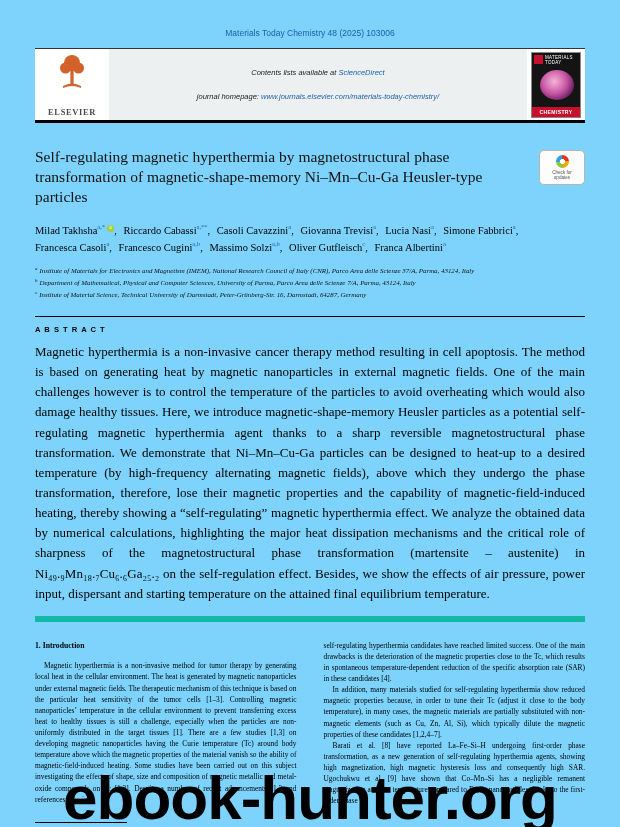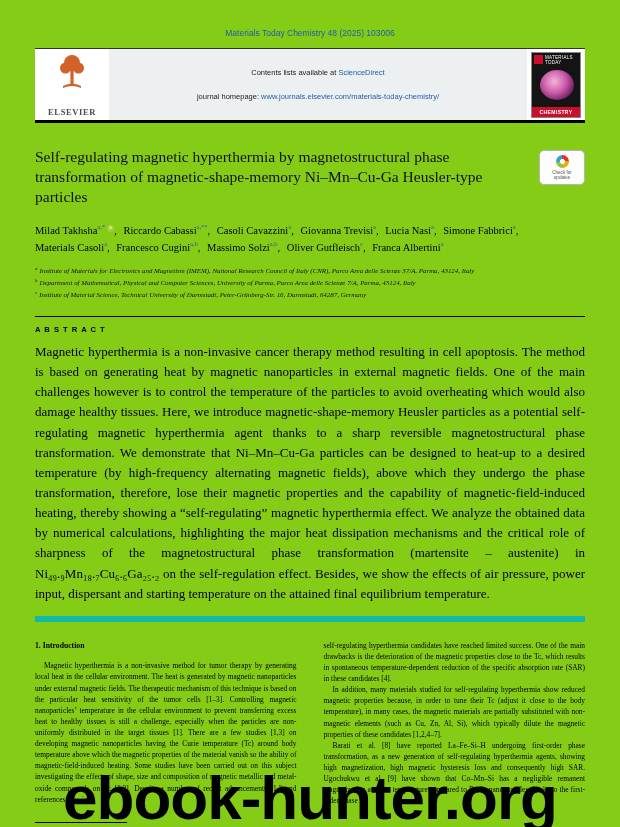--- a/index.html
+++ b/index.html
@@ -1,28 +1,28 @@
 <!DOCTYPE html>
 <html><head>
 <meta charset="utf-8">
 <style>
   * { box-sizing: border-box; margin: 0; padding: 0; }
   body { background: #ffffff; font-family: "Liberation Serif", serif; }
-  .page { position: relative; width: 620px; height: 827px; background: #84cc16; overflow: hidden; color: #000; }
+  .page { position: relative; width: 620px; height: 827px; background: #7dd3fc; overflow: hidden; color: #000; }
   .content { padding: 0 35px; }
 
   .top-citation { padding-top: 28px; text-align: center; font-family: "Liberation Sans", sans-serif;
     font-size: 8.5px; color: #1f5fa9; }
 
   
   .journal-header { display: flex; margin-top: 10px; border-top: 1px solid #333; background: #ecf0f1; height: 72px; }
   .logo-cell { width: 74px; background: #fff; display: flex; flex-direction: column; align-items: center;
     justify-content: space-between; padding: 4px 0 3px; }
   .elsevier-text { font-family: "Liberation Serif", serif; font-weight: bold; font-size: 8.5px; letter-spacing: 0.6px; color: #4a4a4a; }
-  .header-center { flex: 1; display: flex; flex-direction: column; align-items: center; justify-content: center; gap: 15px; }
+  .header-center { flex: 1; display: flex; flex-direction: column; align-items: center; justify-content: center; gap: 15px; font-style: italic; }
   .contents-line, .homepage-line { font-family: "Liberation Sans", sans-serif; font-size: 7.5px; color: #222; }
   .journal-title { font-size: 17px; color: #111; }
   .link { color: #1f5fa9; text-decoration: none; cursor: pointer; }
   .cover-cell { width: 58px; background: #fff; display: flex; align-items: center; justify-content: center; }
   .cover { position: relative; width: 50px; height: 66px; background: #141414; border: 1px solid #888; overflow: hidden; }
   .cover-mark { position: absolute; top: 2px; left: 2px; width: 9px; height: 9px; background: #c8102e; }
   .cover-masthead { position: absolute; top: 2px; left: 13px; color: #fff; font-family: "Liberation Sans", sans-serif;
     font-size: 4.5px; line-height: 1.25; letter-spacing: 0.3px; }
   .cover-blob { position: absolute; top: 17px; left: 8px; width: 34px; height: 30px; border-radius: 50%;
     background: radial-gradient(circle at 42% 38%, #f5b4d8 0%, #c857a5 45%, #6e1e62 75%, #230a2e 100%); }
@@ -119,21 +119,21 @@
       </div>
     </div>
 
     <div class="authors">
       <span class="author"><span>Milad Takhsha</span><sup class="aff-sup">a,*</sup><span class="orcid-icon">iD</span><span>,</span></span>
       <span class="author"><span>Riccardo Cabassi</span><sup class="aff-sup">a,**</sup><span>,</span></span>
       <span class="author"><span>Casoli Cavazzini</span><sup class="aff-sup">a</sup><span>,</span></span>
       <span class="author"><span>Giovanna Trevisi</span><sup class="aff-sup">a</sup><span>,</span></span>
       <span class="author"><span>Lucia Nasi</span><sup class="aff-sup">a</sup><span>,</span></span>
       <span class="author"><span>Simone Fabbrici</span><sup class="aff-sup">a</sup><span>,</span></span>
-      <span class="author"><span>Materials Casoli</span><sup class="aff-sup">a</sup><span>,</span></span>
+      <span class="author"><span>Francesca Casoli</span><sup class="aff-sup">a</sup><span>,</span></span>
       <span class="author"><span>Francesco Cugini</span><sup class="aff-sup">a,b</sup><span>,</span></span>
       <span class="author"><span>Massimo Solzi</span><sup class="aff-sup">a,b</sup><span>,</span></span>
       <span class="author"><span>Oliver Gutfleisch</span><sup class="aff-sup">c</sup><span>,</span></span>
       <span class="author"><span>Franca Albertini</span><sup class="aff-sup">a</sup><span></span></span>
     </div>
 
     <div class="affiliations">
       <div><sup>a</sup><span>Institute of Materials for Electronics and Magnetism (IMEM), National Research Council of Italy (CNR), Parco Area delle Scienze 37/A, Parma, 43124, Italy</span></div>
       <div><sup>b</sup><span>Department of Mathematical, Physical and Computer Sciences, University of Parma, Parco Area delle Scienze 7/A, Parma, 43124, Italy</span></div>
       <div><sup>c</sup><span>Institute of Material Science, Technical University of Darmstadt, Peter-Grünberg-Str. 16, Darmstadt, 64287, Germany</span></div>

